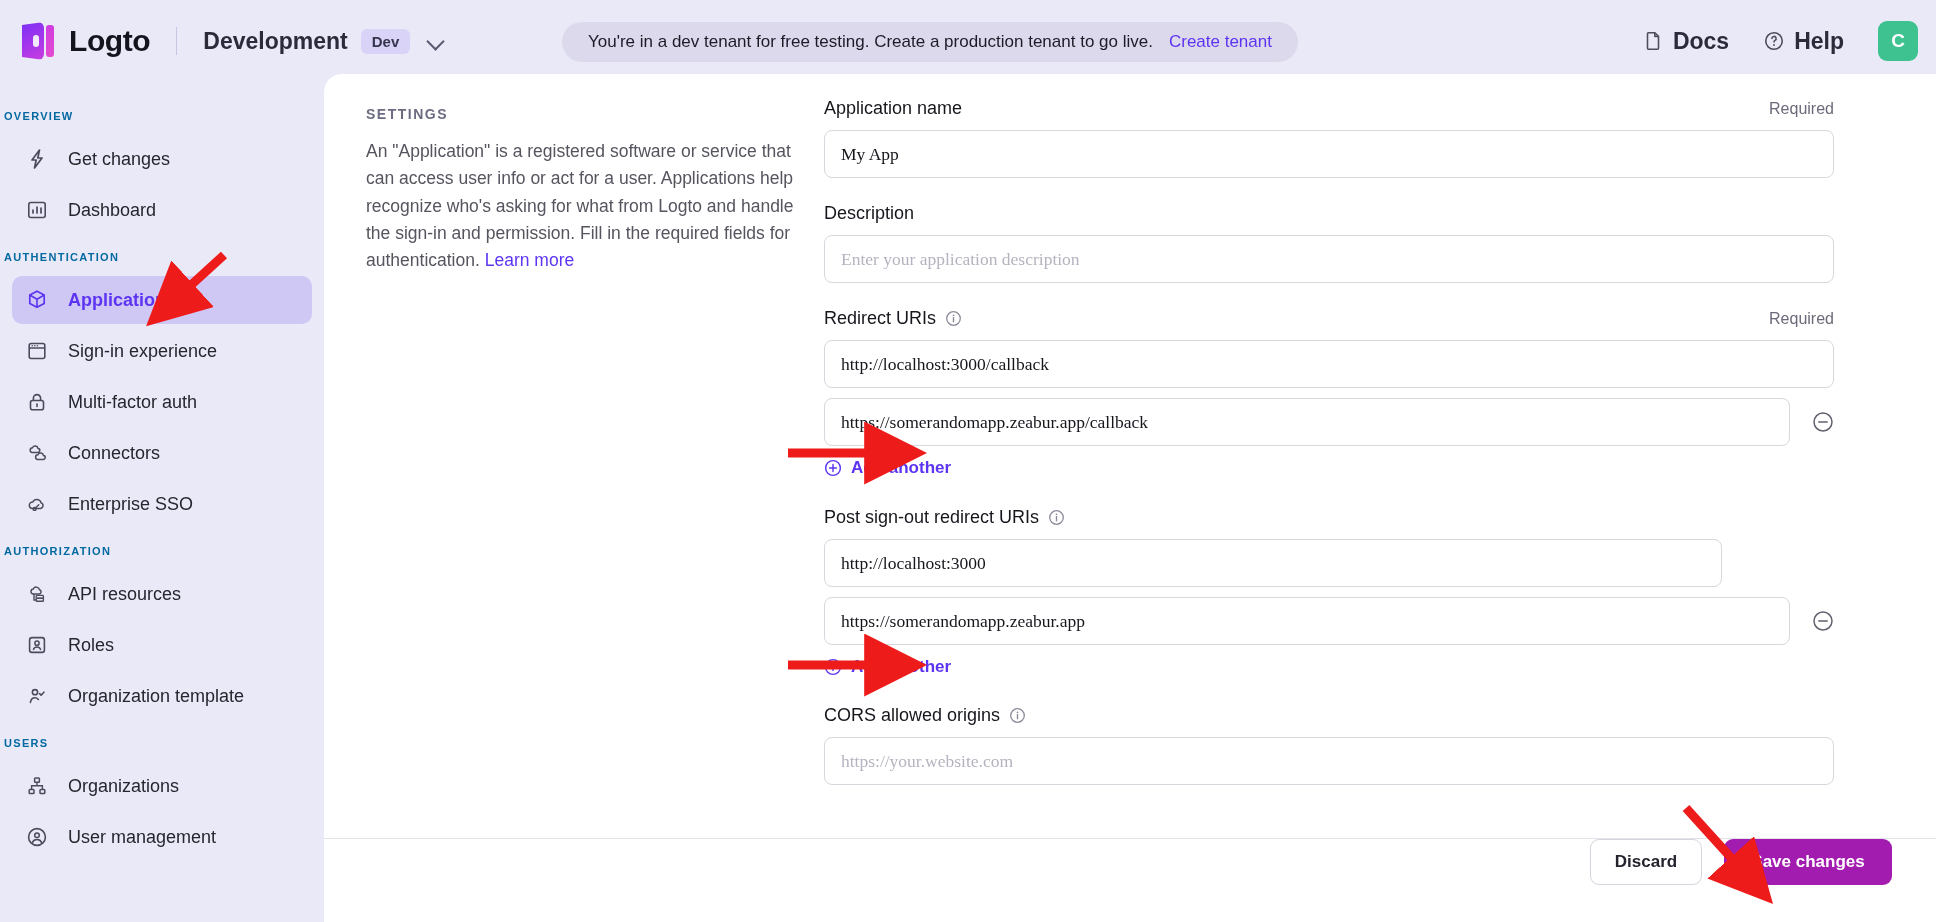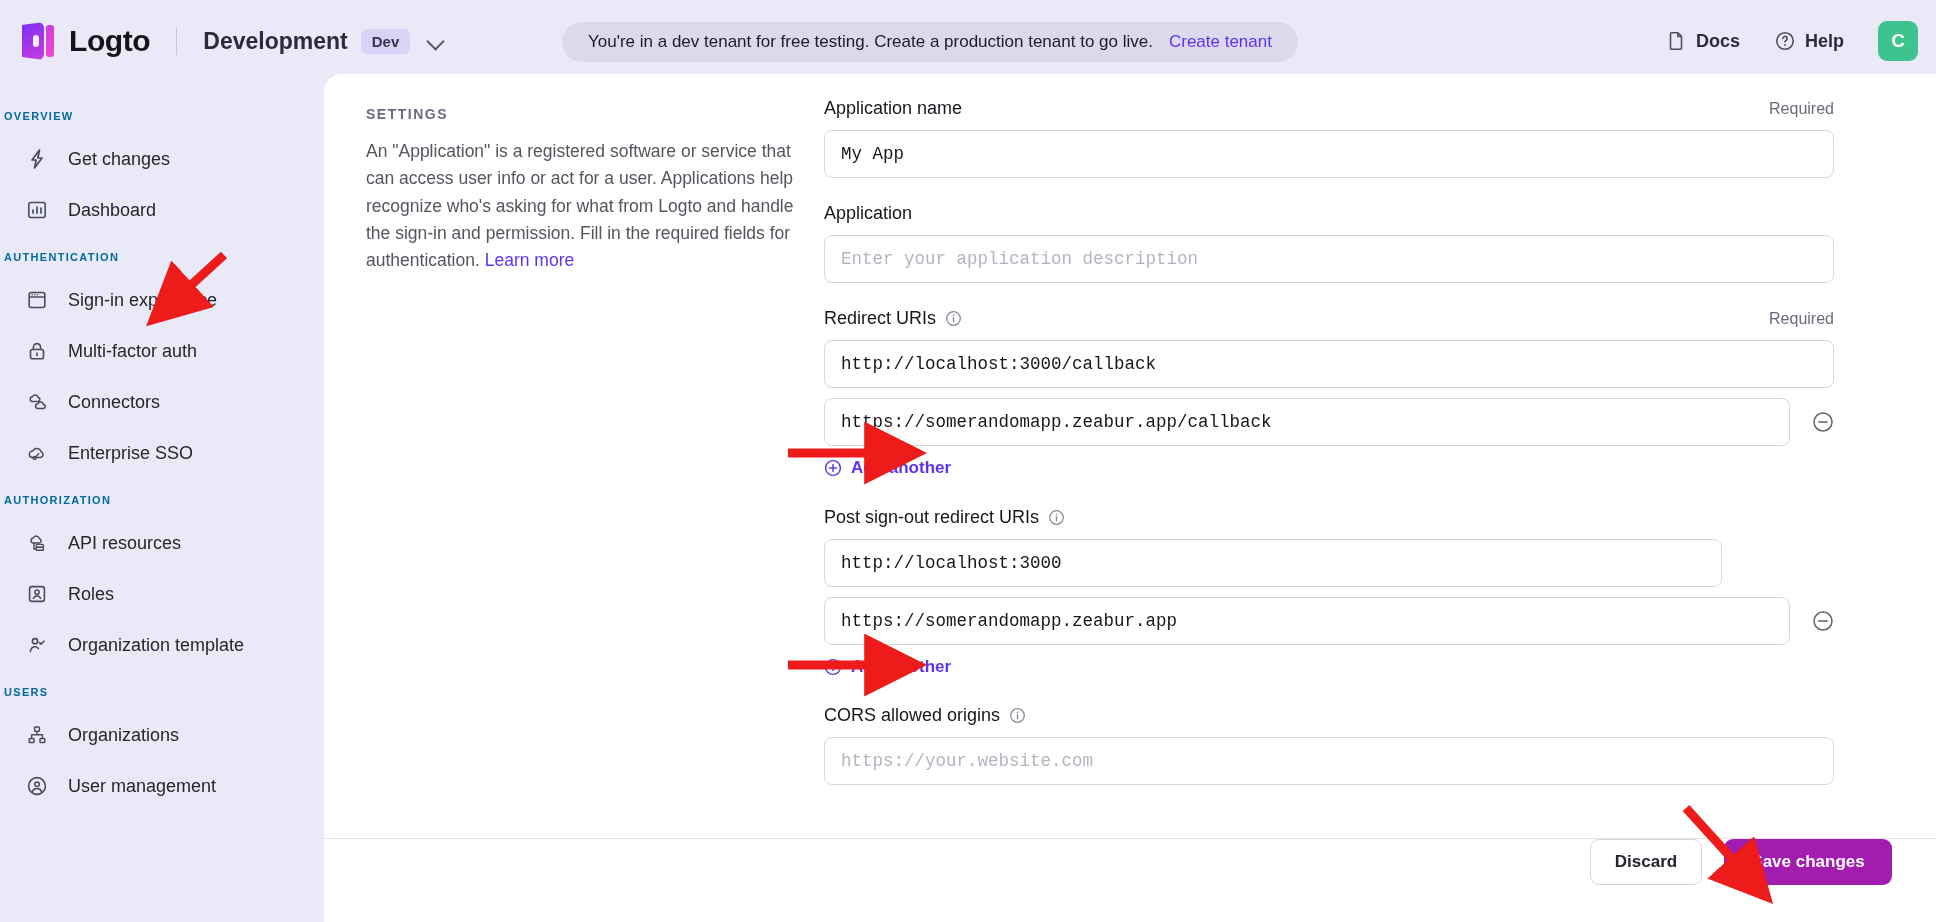--- a/index.html
+++ b/index.html
@@ -60,21 +60,21 @@
     height: 40px; background: #ddd9ec; border-radius: 20px;
     display: flex; align-items: center; padding: 0 26px;
     font-size: 17px; color: #1c1c28; white-space: nowrap;
   }
   .dev-banner .link {
     color: #5d34f2; margin-left: 16px; cursor: pointer; font-size: 17px;
   }
 
   .top-right { position: absolute; right: 18px; top: 0; height: 82px; display: flex; align-items: center; }
   .top-item { display: flex; align-items: center; margin-left: 34px; cursor: pointer; }
-  .top-item span.lbl { font-size: 18px; font-weight: bold; color: #2b2b3c; margin-left: 9px; }
+  .top-item span.lbl { font-size: 23px; font-weight: bold; color: #2b2b3c; margin-left: 9px; }
   .ti-icon { width: 22px; height: 22px; }
   .avatar {
     width: 40px; height: 40px; border-radius: 9px; background: #3ec28f;
     color: #fff; font-size: 19px; font-weight: bold;
     display: flex; align-items: center; justify-content: center;
     margin-left: 34px; cursor: pointer;
   }
 
   
   .sidebar {
@@ -126,21 +126,21 @@
   }
   .field-label { font-size: 18px; color: #16161d; display: flex; align-items: center; }
   .field-required { font-size: 16px; color: #6a6a7a; }
   .info-icon {
     display: inline-flex; width: 17px; height: 17px; margin-left: 9px;
     align-items: center; justify-content: center; cursor: pointer;
   }
   .text-input {
     width: 1010px; height: 48px; border: 1.4px solid #d7d7de; border-radius: 8px;
     font-size: 17.5px; color: #16161d; padding: 12px 16px;
-    font-family: Liberation Mono, monospace; background: #fff;
+    font-family: Liberation Serif, serif; background: #fff;
     display: flex; align-items: center;
   }
   .text-input.placeholder { color: #b4b4c0; }
   .block { margin-bottom: 25px; }
   .uri-row { display: flex; align-items: center; margin-bottom: 10px; }
   .uri-row .text-input { width: 972px; }
   .remove-btn {
     width: 22px; height: 22px; margin-left: 22px; cursor: pointer; color: #62626f;
     flex: 0 0 22px;
   }
@@ -237,20 +237,29 @@
       <span class="si-icon">
         <svg width="24" height="24" viewBox="0 0 24 24" fill="none">
           <rect x="3.8" y="4.5" width="16.4" height="15" rx="2" stroke="currentColor" stroke-width="1.6"></rect>
           <path d="M8 15v-3M12 15V9M16 15v-5" stroke="currentColor" stroke-width="1.7" stroke-linecap="round"></path>
         </svg>
       </span>
       <span class="si-label">Dashboard</span>
     </div>
 
     <div class="side-group">Authentication</div>
+    <div class="side-item active">
+      <span class="si-icon">
+        <svg width="24" height="24" viewBox="0 0 24 24" fill="none">
+          <path d="M12 3.2 19.2 7v8.4L12 19.2 4.8 15.4V7L12 3.2z" stroke="currentColor" stroke-width="1.7" stroke-linejoin="round"></path>
+          <path d="M12 11.2 19.2 7M12 11.2 4.8 7M12 11.2v8" stroke="currentColor" stroke-width="1.6"></path>
+        </svg>
+      </span>
+      <span class="si-label">Applications</span>
+    </div>
     <div class="side-item">
       <span class="si-icon">
         <svg width="24" height="24" viewBox="0 0 24 24" fill="none">
           <rect x="4.2" y="4.5" width="15.6" height="15" rx="2" stroke="currentColor" stroke-width="1.6"></rect>
           <path d="M4.2 9h15.6" stroke="currentColor" stroke-width="1.5"></path>
           <circle cx="7.2" cy="6.8" r=".8" fill="currentColor"></circle>
           <circle cx="9.8" cy="6.8" r=".8" fill="currentColor"></circle>
           <circle cx="12.4" cy="6.8" r=".8" fill="currentColor"></circle>
         </svg>
       </span>
@@ -359,21 +368,21 @@
         <div class="block">
           <div class="field-row">
             <div class="field-label">Application name</div>
             <div class="field-required">Required</div>
           </div>
           <div class="text-input">My App</div>
         </div>
 
         <div class="block">
           <div class="field-row">
-            <div class="field-label">Application</div>
+            <div class="field-label">Description</div>
           </div>
           <div class="text-input placeholder">Enter your application description</div>
         </div>
 
         <div class="block">
           <div class="field-row">
             <div class="field-label">
               <span>Redirect URIs</span>
               <span class="info-icon">
                 <svg width="17" height="17" viewBox="0 0 20 20" fill="none">

